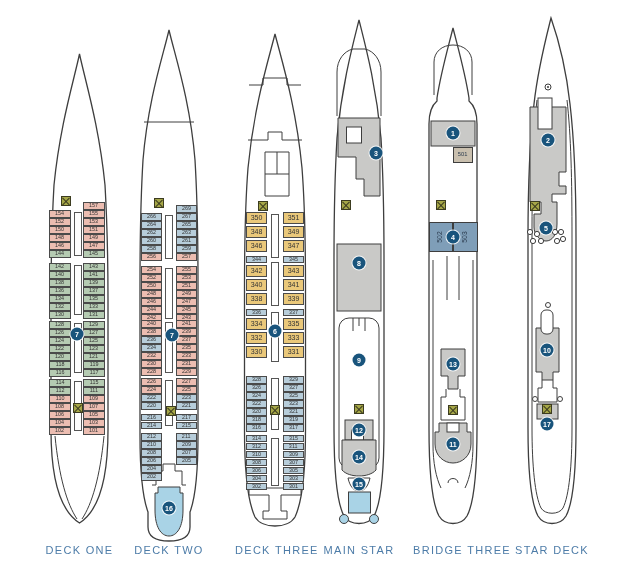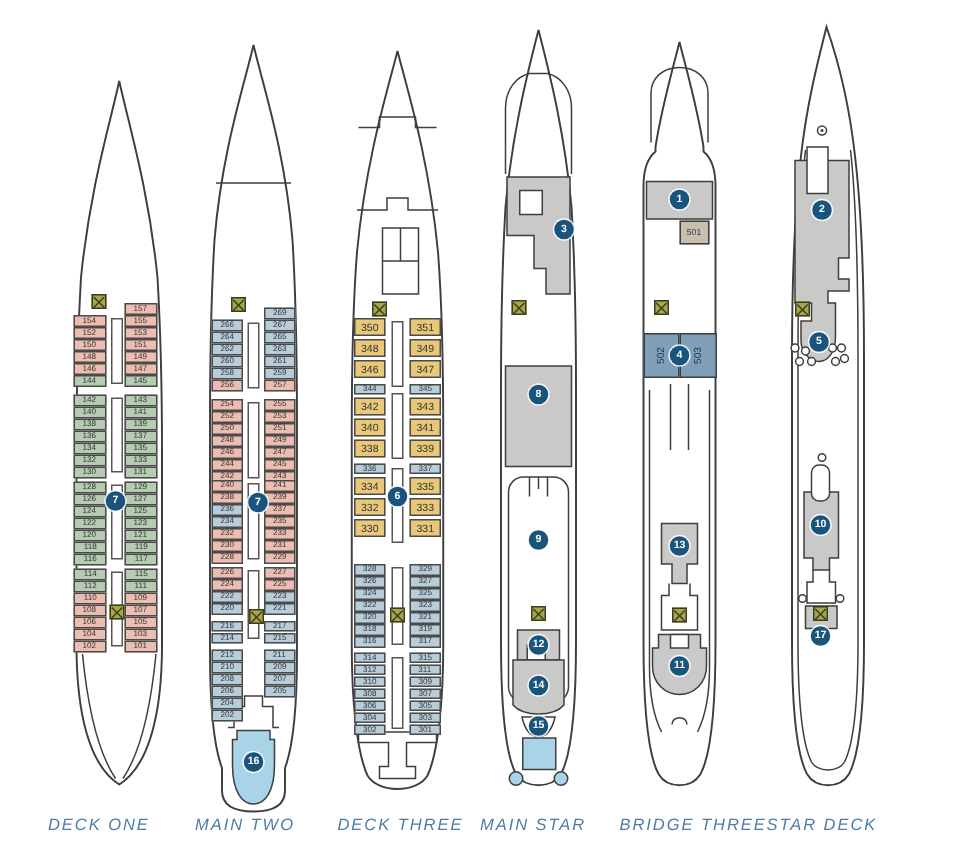--- a/index.html
+++ b/index.html
@@ -25,22 +25,22 @@
   .block.rot span{transform:rotate(-90deg) scale(.85);}
   .hatch{position:absolute;width:10px;height:10px;background:#a6a748;border:1px solid #3c3c20;
          box-sizing:border-box;z-index:3;}
   .hatch::before,.hatch::after{content:"";position:absolute;left:-1px;top:3.5px;width:10px;height:1px;background:#3c3c20;}
   .hatch::before{transform:rotate(45deg);}
   .hatch::after{transform:rotate(-45deg);}
   .badge{position:absolute;width:13px;height:13px;border-radius:50%;background:#19547c;
          box-shadow:0 0 0 1px rgba(255,255,255,.85);
          display:flex;align-items:center;justify-content:center;transform:translate(-50%,-50%);z-index:4;}
   .badge span{color:#fff;font-size:7px;font-weight:bold;line-height:7px;}
-  .deck-label{position:absolute;top:544px;left:0;right:0;text-align:left;font-size:11px;
-              letter-spacing:1.3px;color:#4d7ca8;white-space:nowrap;font-style:italic;}
+  .deck-label{position:absolute;top:544px;left:0;right:0;text-align:center;font-size:11px;
+              letter-spacing:1.3px;color:#4d7ca8;white-space:nowrap;}
 </style>
 </head>
 <body>
 
 <div class="canvas">
 
   <div class="deck" style="left:32px;width:95px;">
     <svg width="95" height="562" viewBox="0 0 95 562">
       <path class="hull" d="M47.5 54 C42 80 28 125 22 185 C20 220 19 255 19 300 L19 430 C19 474 27 510 47.5 523 C68 510 76 474 76 430 L76 300 C76 255 75 220 73 185 C67 125 53 80 47.5 54 Z"></path>
       <path class="line" d="M23 436 C27 477 35 504 45 519 M72 436 C68 477 60 504 50 519"></path>
@@ -427,24 +427,24 @@
         </div>
         <div class="hatch" style="left: 24px; top: 198px;"></div>
         <div class="hatch" style="left: 36px; top: 406px;"></div>
         <div class="badge" style="left: 42px; top: 335px;">
           <span>7</span>
         </div>
         <div class="badge" style="left: 39px; top: 508px;">
           <span>16</span>
         </div>
       </div>
-    <div class="deck-label">MAIN TWO</div>
+    <div class="deck-label">DECK TWO</div>
   </div>
 
-  <div class="deck" style="left:225px;width:80px;">
+  <div class="deck" style="left:235px;width:80px;">
     <svg width="80" height="562" viewBox="0 0 80 562">
       <path class="hull" d="M40 34 C34 58 19 105 13 168 C10.5 200 9.5 240 9.5 290 L9.5 430 C9.5 468 13 502 20 517 C27 529 53 529 60 517 C67 502 70.5 468 70.5 430 L70.5 290 C70.5 240 69.5 200 67 168 C61 105 46 58 40 34 Z"></path>
       <path class="line" d="M14 85 L28 85 L28 78 L52 78 L52 85 L66 85 M13 140 L33 140 L33 132 L47 132 L47 140 L67 140 M30 152 L54 152 L54 196 L30 196 Z M42 152 L42 174 M30 174 L54 174"></path>
       <path class="white" d="M14 488 L66 488 L66 495 L46 495 L46 511 L52 511 L52 519 L28 519 L28 511 L34 511 L34 495 L14 495 Z"></path>
     </svg>
     <div class="ov">
         <div class="stairs" style="left: 36px; top: 214px; width: 8px; height: 44px;"></div>
         <div class="stairs" style="left: 36px; top: 262px; width: 8px; height: 44px;"></div>
         <div class="stairs" style="left: 36px; top: 312px; width: 8px; height: 50px;"></div>
         <div class="stairs" style="left: 36px; top: 378px; width: 8px; height: 52px;"></div>

